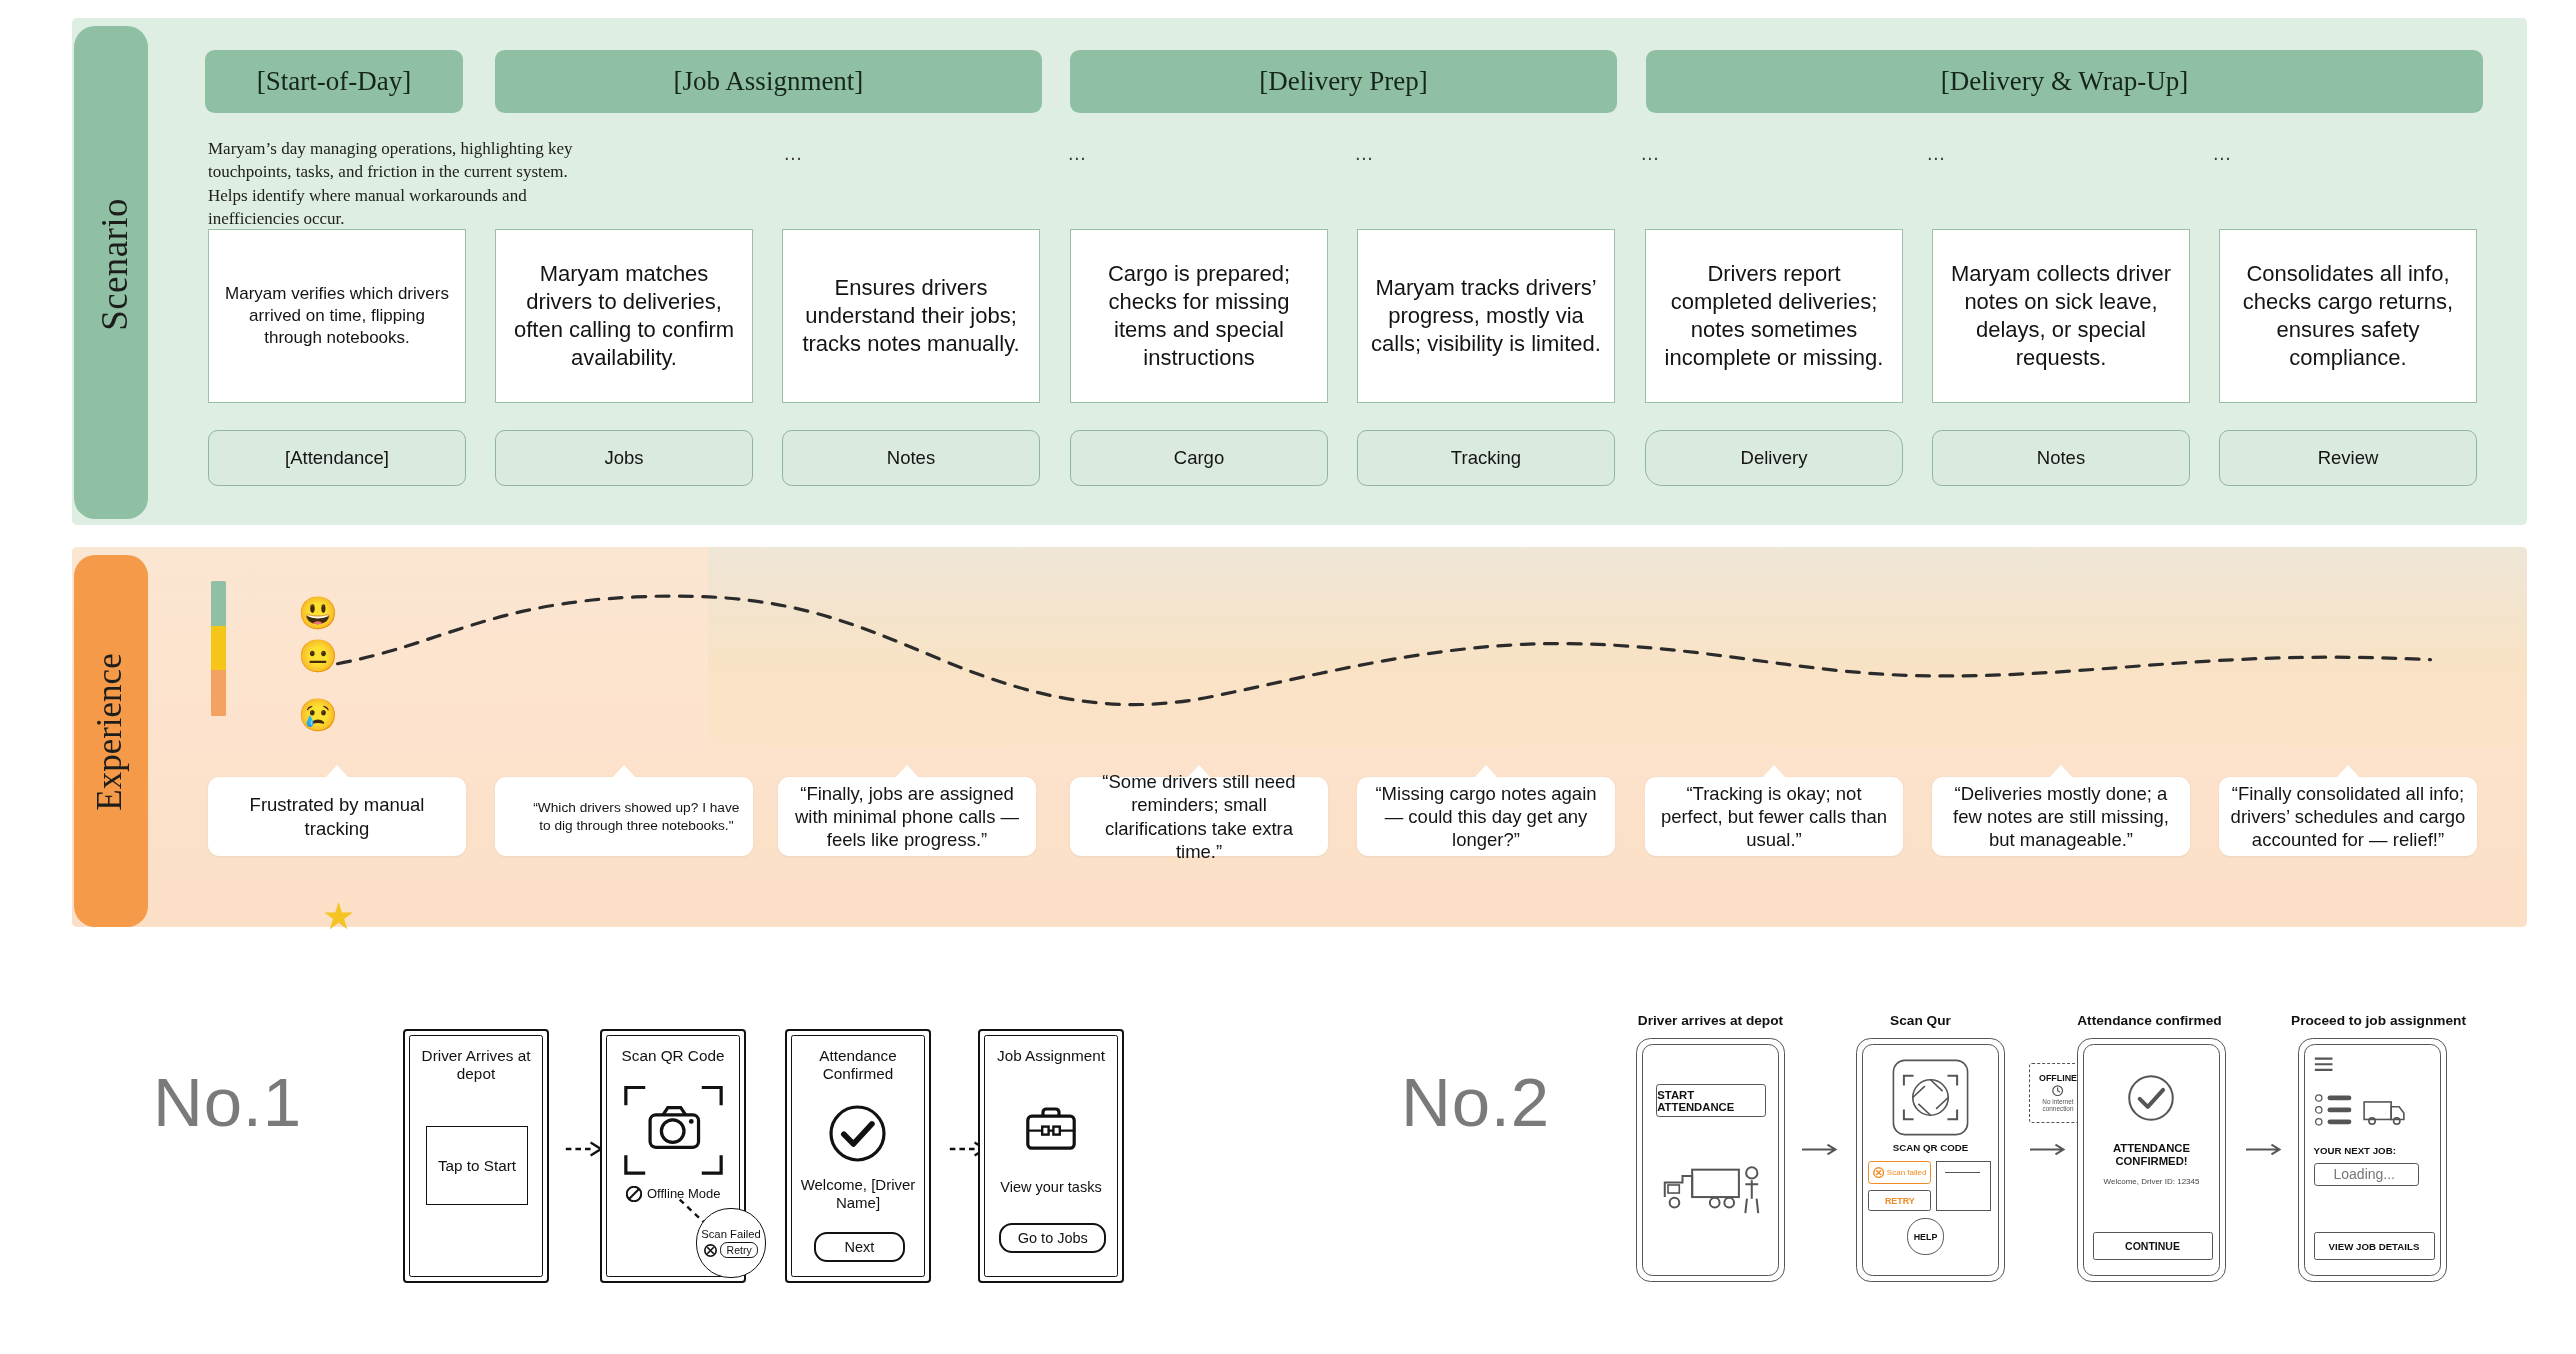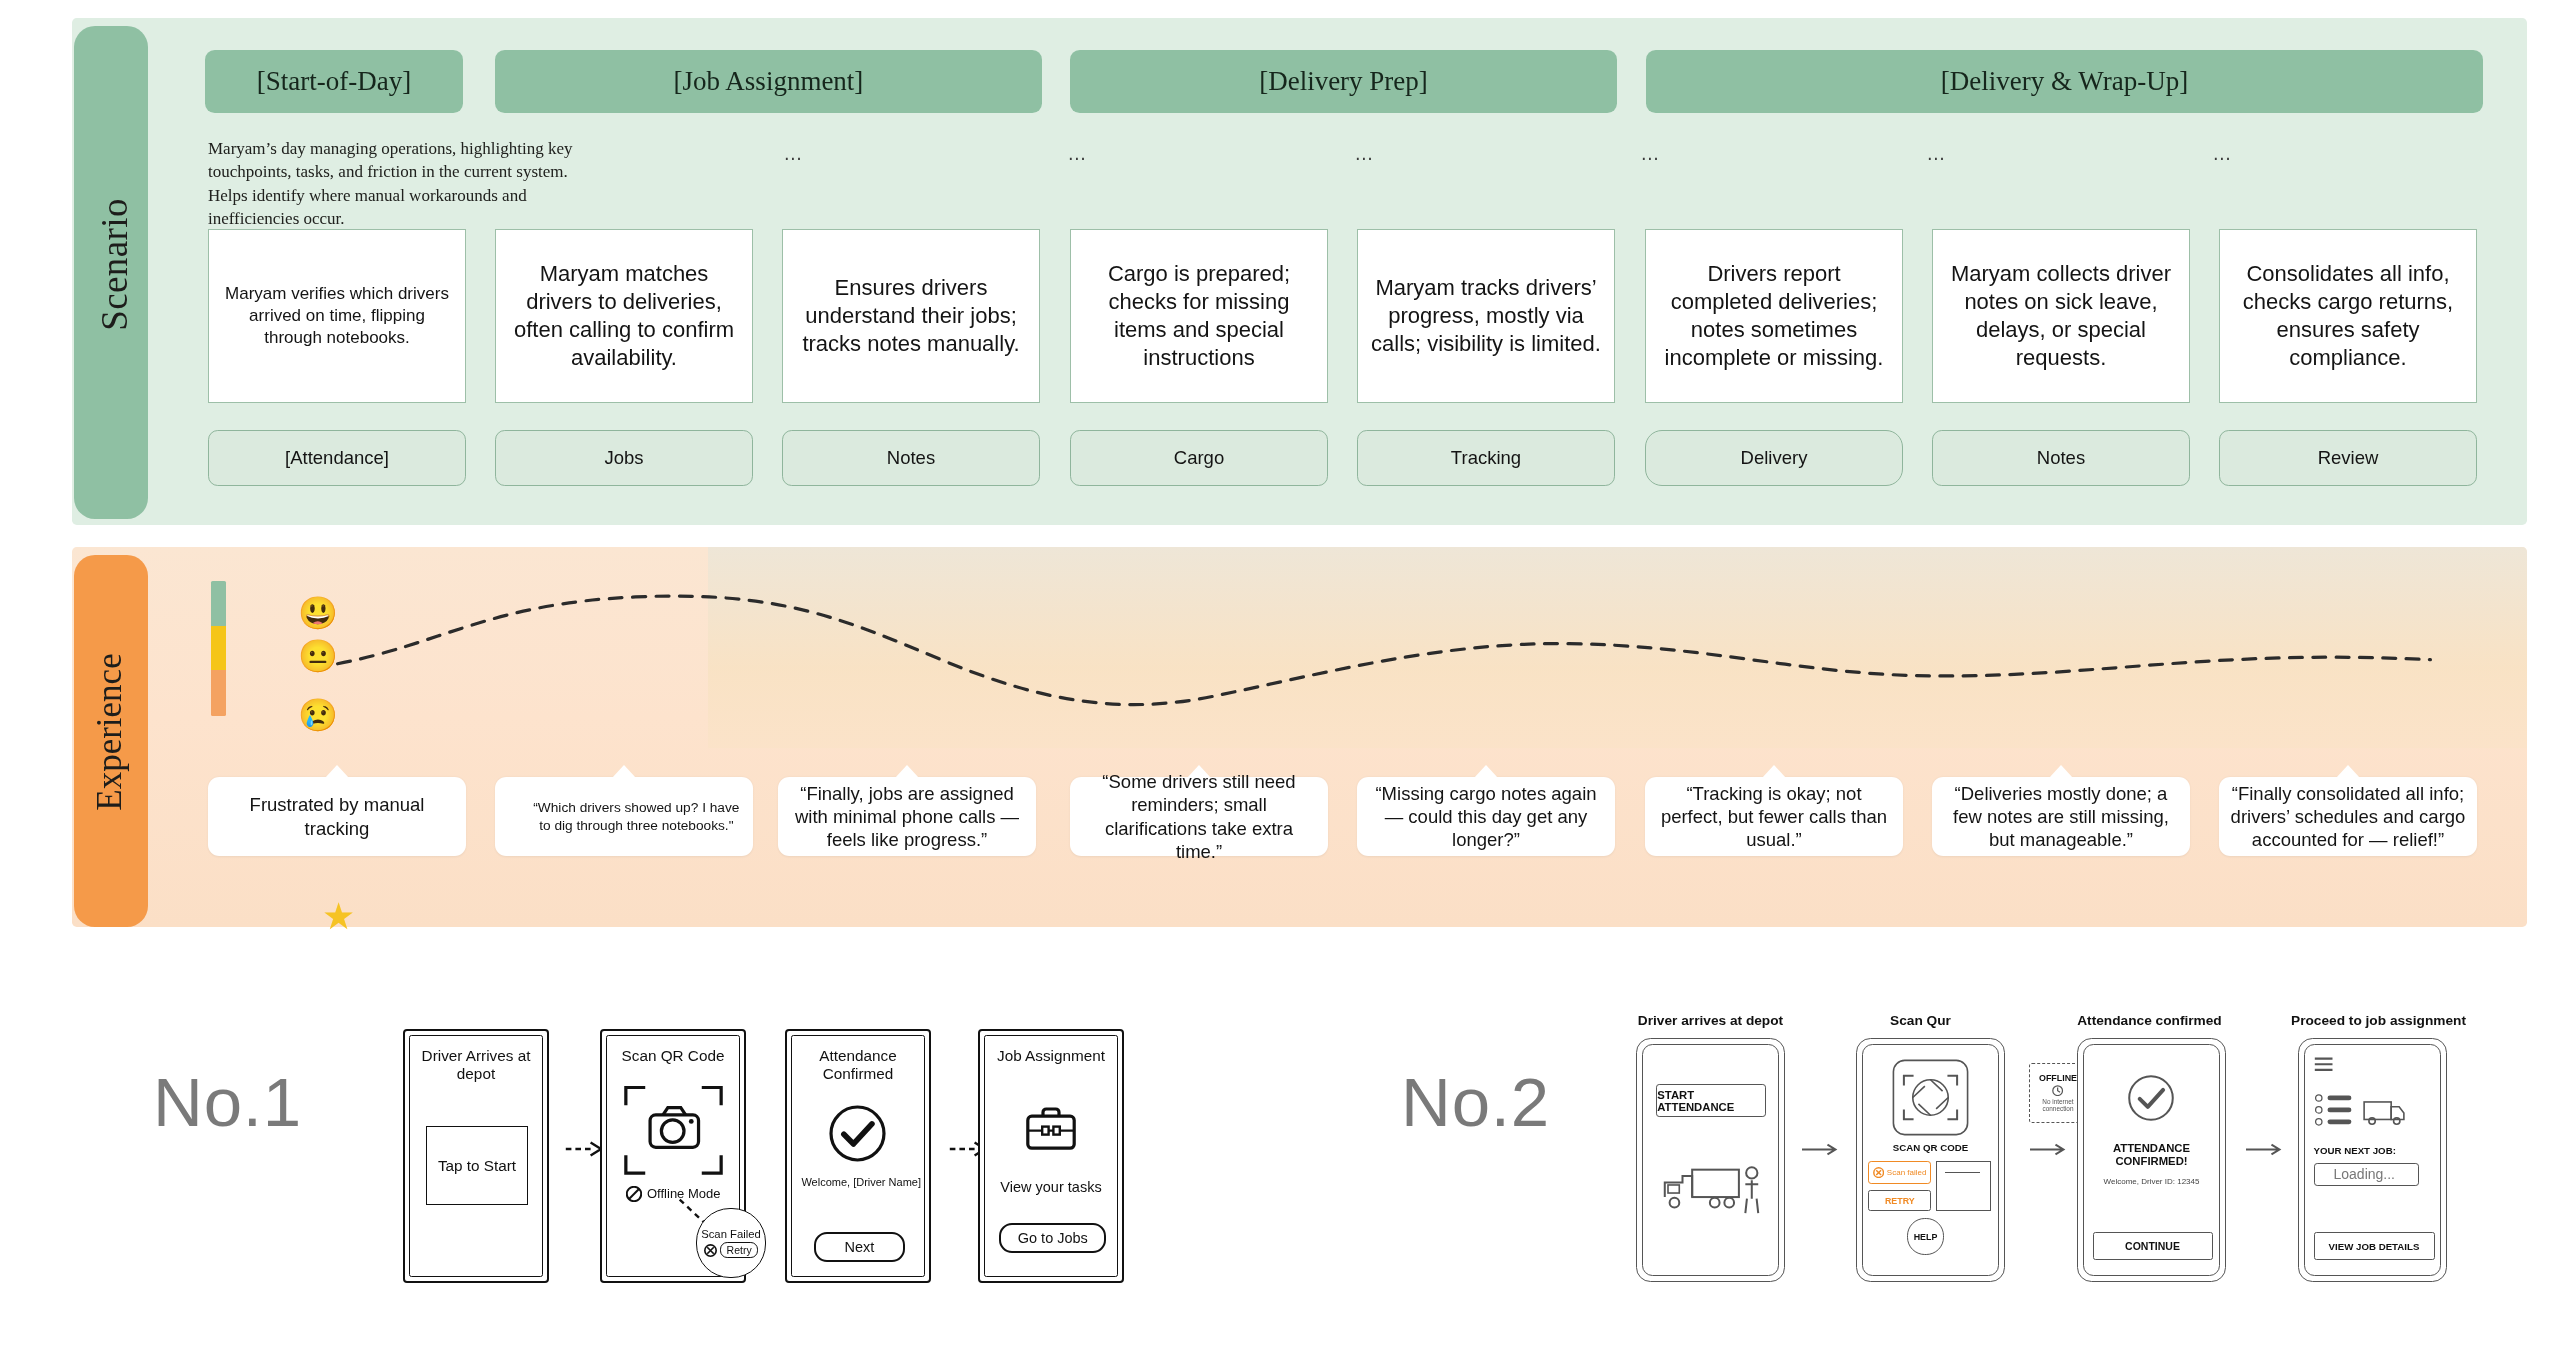--- a/index.html
+++ b/index.html
@@ -203,21 +203,21 @@
     <span style="font-size:10.5px;color:#111;border:1.2px solid #111;border-radius:7.2px;padding:0.8px 5.6px;">Retry</span>
   </div>
 </div>
 
 <div class="wf1-phone" style="left:785px;">
   <div class="wf1-title">Attendance Confirmed</div>
   <svg width="61" height="61" style="position:absolute;left:40px;top:72px;" viewBox="0 0 76 76">
     <circle cx="38" cy="38" r="33" stroke="#111" stroke-width="4" fill="none"></circle>
     <path d="M21,39 L33,51 L56,26" stroke="#111" stroke-width="7" fill="none" stroke-linecap="round" stroke-linejoin="round"></path>
   </svg>
-  <div style="position:absolute;left:8px;right:8px;top:145px;text-align:right;font-size:11px;line-height:1.2;color:#111;">Welcome, [Driver Name]</div>
+  <div style="position:absolute;left:8px;right:8px;top:145px;text-align:center;font-size:15px;line-height:1.2;color:#111;">Welcome, [Driver Name]</div>
   <div style="position:absolute;left:27px;top:192px;width:87px;height:26px;border:2px solid #111;border-radius:13px;
               display:flex;align-items:center;justify-content:center;font-size:14.5px;color:#111;background:#fff;margin-top:9px;">Next</div>
 </div>
 <svg class="wf1-arrow" style="left:948px;" viewBox="0 0 52 20" width="42" height="16">
   <path d="M2,10 H34" stroke="#111" stroke-width="3" fill="none" stroke-dasharray="7 5"></path>
   <path d="M33,2 L46,10 L33,18" stroke="#111" stroke-width="3" fill="none"></path>
 </svg>
 
 <div class="wf1-phone" style="left:978px;">
   <div class="wf1-title">Job Assignment</div>

